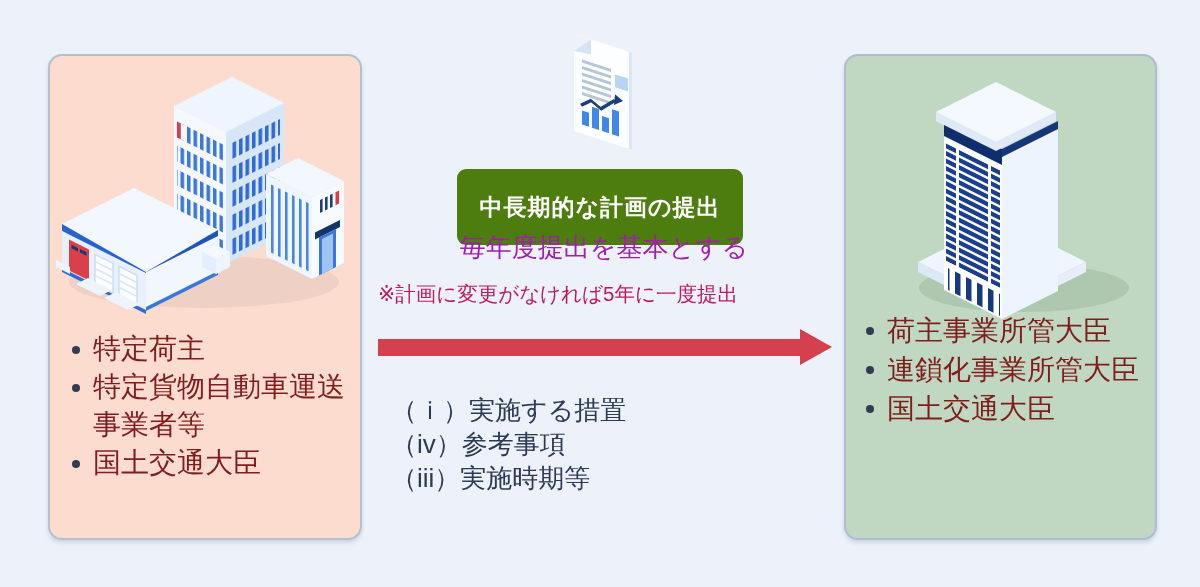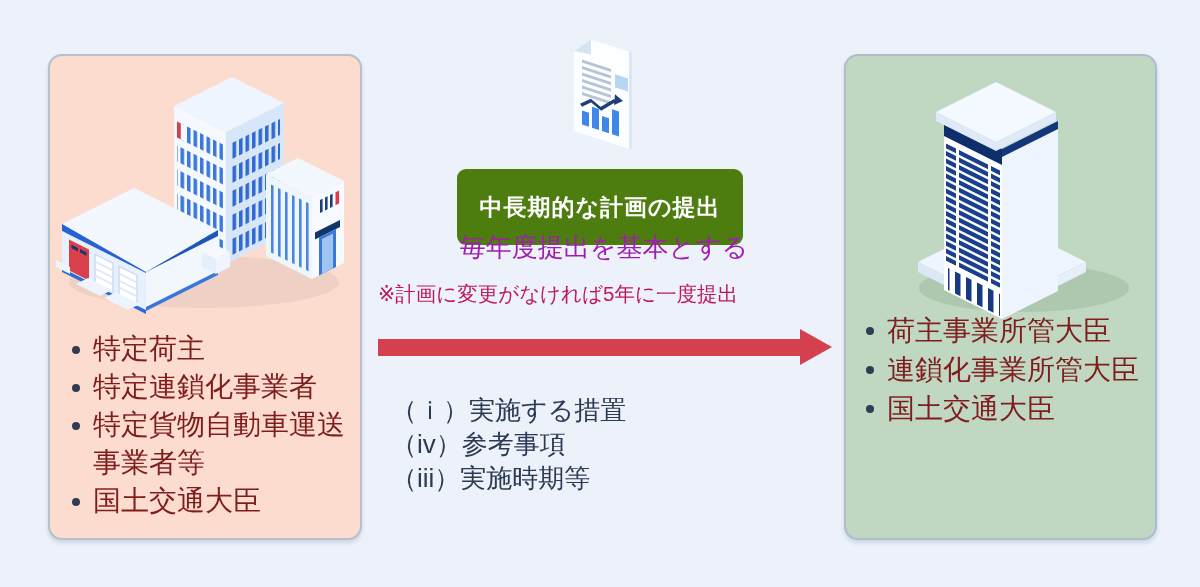--- a/index.html
+++ b/index.html
@@ -165,24 +165,20 @@
 
         <polygon points="148,188 162,195 176,188 162,181" fill="#f5f9ff"></polygon>
         <polygon points="148,188 162,195 162,210 148,203" fill="#e4eefc"></polygon>
         <polygon points="162,195 176,188 176,203 162,210" fill="#eef5fd"></polygon>
       </g>
     </svg>
     <ul class="side-list">
       <li>
           <span class="dot"></span>
           <span>特定荷主</span>
-        </li>
-      <li>
-          <span class="dot"></span>
-          <span>特定連鎖化事業者</span>
         </li>
       <li>
           <span class="dot"></span>
           <span>特定貨物自動車運送事業者等</span>
         </li>
       <li>
           <span class="dot"></span>
           <span>国土交通大臣</span>
         </li>
     </ul>

